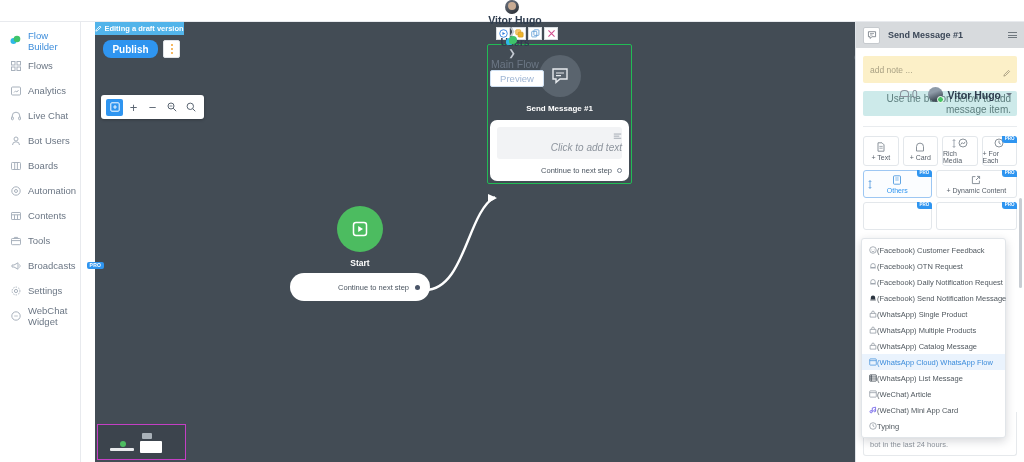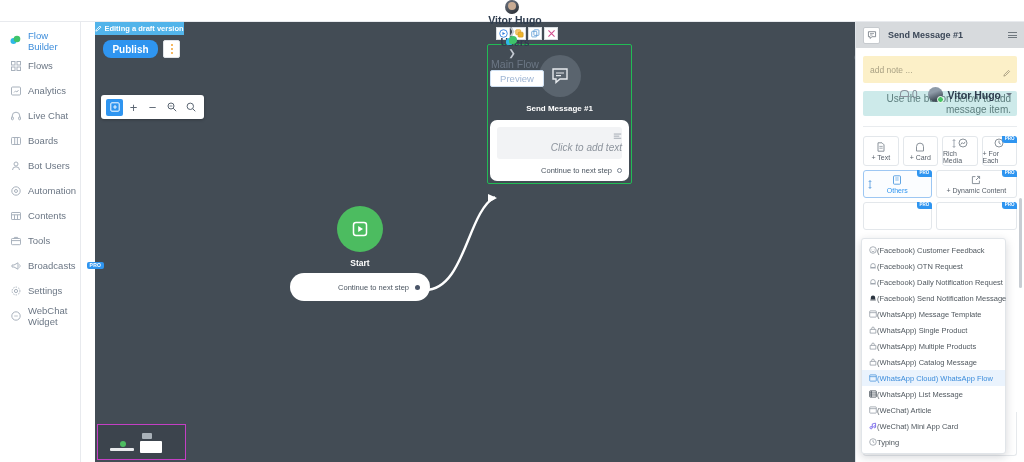--- a/index.html
+++ b/index.html
@@ -344,35 +344,35 @@
             <rect x="0.5" y="5.8" width="1.8" height="3" rx="0.8"></rect>
             <rect x="7.7" y="5.8" width="1.8" height="3" rx="0.8"></rect>
           </svg>
       </span>
       <span>Live Chat</span>
     </div>
 
     <div class="side-item">
       <span class="si-ico">
         <svg width="10" height="10" viewBox="0 0 10 10" fill="none" stroke="currentColor" stroke-width="1">
+            <circle cx="5" cy="3" r="2"></circle>
+            <path d="M1.5 9 a3.5 3.2 0 0 1 7 0"></path>
+          </svg>
+      </span>
+      <span>Bot Users</span>
+    </div>
+
+    <div class="side-item">
+      <span class="si-ico">
+        <svg width="10" height="10" viewBox="0 0 10 10" fill="none" stroke="currentColor" stroke-width="1">
             <rect x="0.5" y="1.5" width="9" height="7" rx="0.8"></rect>
             <path d="M3.7 1.5 V8.5 M6.4 1.5 V8.5"></path>
           </svg>
       </span>
       <span>Boards</span>
-    </div>
-
-    <div class="side-item">
-      <span class="si-ico">
-        <svg width="10" height="10" viewBox="0 0 10 10" fill="none" stroke="currentColor" stroke-width="1">
-            <circle cx="5" cy="3" r="2"></circle>
-            <path d="M1.5 9 a3.5 3.2 0 0 1 7 0"></path>
-          </svg>
-      </span>
-      <span>Bot Users</span>
     </div>
 
     <div class="side-item">
       <span class="si-ico">
         <svg width="10" height="10" viewBox="0 0 10 10" fill="none" stroke="currentColor" stroke-width="1">
             <circle cx="5" cy="5" r="4.2"></circle>
             <circle cx="5" cy="5" r="1.5"></circle>
           </svg>
       </span>
       <span>Automation</span>
@@ -705,29 +705,20 @@
         <div class="dd-item">
           <span class="dd-ico dark">
             <svg width="8" height="8" viewBox="0 0 9 9">
                 <path d="M2 6.2 V4.2 a2.5 2.5 0 0 1 5 0 v2 z" fill="currentColor"></path>
                 <path d="M1.4 6.8 H7.6" stroke="currentColor" stroke-width="0.8"></path>
               </svg>
           </span>
           <span>(Facebook) Send Notification Message</span>
         </div>
 
-        <div class="dd-item">
-          <span class="dd-ico">
-            <svg width="8" height="8" viewBox="0 0 9 9" fill="none" stroke="currentColor" stroke-width="0.8">
-                <rect x="0.8" y="1" width="7.4" height="7" rx="0.7"></rect>
-                <path d="M0.8 3 H8.2"></path>
-              </svg>
-          </span>
-          <span>(WhatsApp) Message Template</span>
-        </div>
 
         <div class="dd-item">
           <span class="dd-ico">
             <svg width="8" height="8" viewBox="0 0 9 9" fill="none" stroke="currentColor" stroke-width="0.8">
                 <path d="M1.3 8 V3.8 h6.4 V8 z"></path>
                 <path d="M3 3.8 V2.7 a1.5 1.5 0 0 1 3 0 v1.1"></path>
               </svg>
           </span>
           <span>(WhatsApp) Single Product</span>
         </div>

